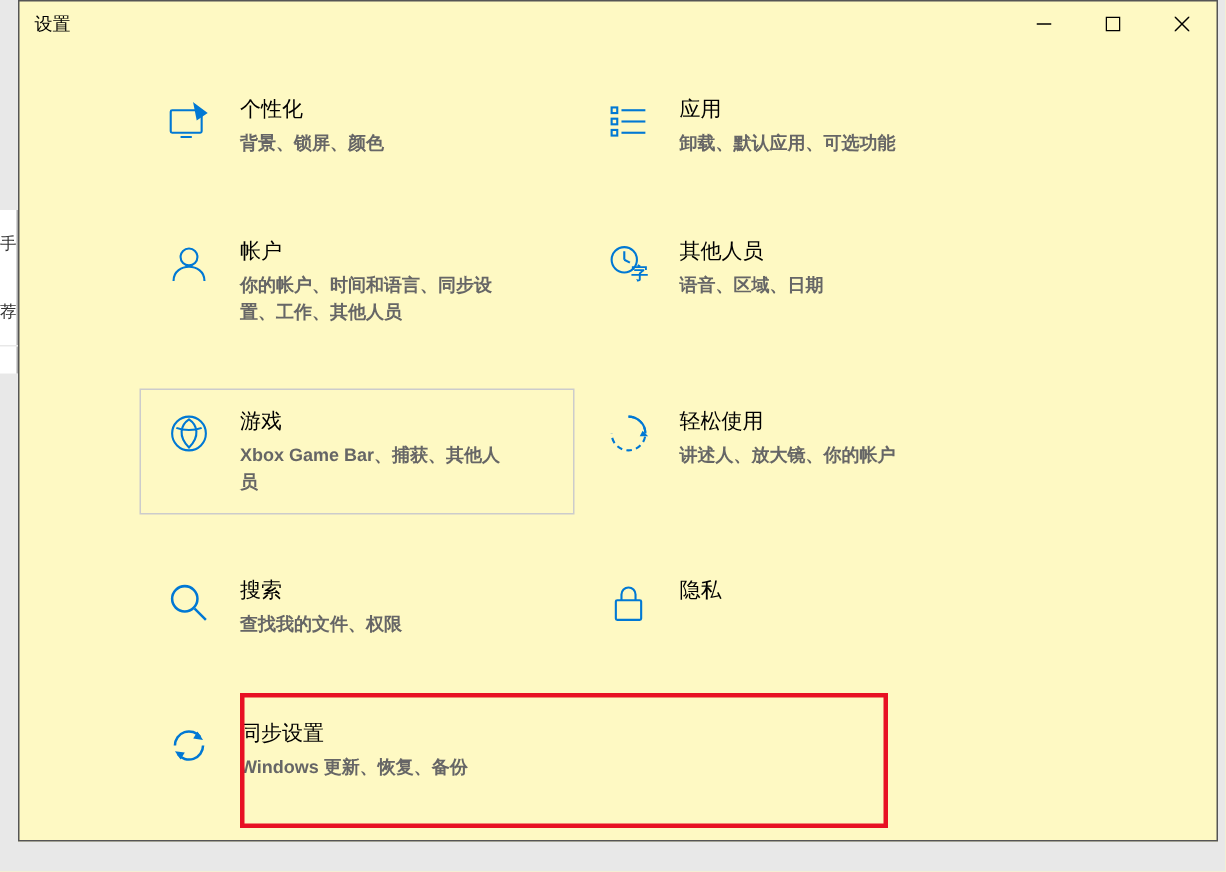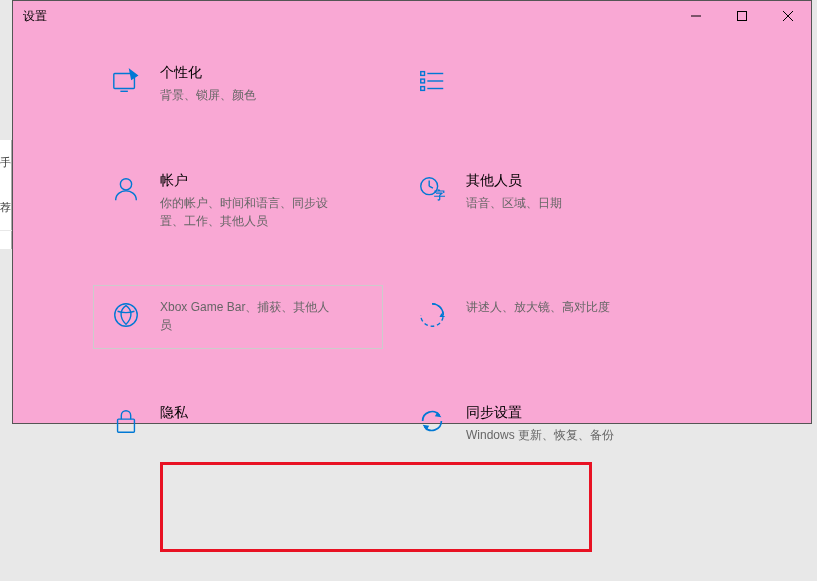--- a/index.html
+++ b/index.html
@@ -1,28 +1,28 @@
 <!DOCTYPE html>
 <html><head>
   <meta charset="utf-8">
   <style>
     * { margin: 0; padding: 0; box-sizing: border-box; }
     body { font-family: "Microsoft YaHei", "Segoe UI", sans-serif; background: #e8e8e8; width: 817px; height: 581px; overflow: hidden; }
-    .window { position: absolute; left: 12px; top: 0; width: 800px; height: 424px; background: #f9a8d4; border: 1px solid #555; }
+    .window { position: absolute; left: 12px; top: 0; width: 800px; height: 561px; background: #fef9c3; border: 1px solid #555; }
     .titlebar { display: flex; align-items: center; height: 30px; }
     .title { padding-left: 10px; font-size: 12px; color: #000; }
     .spacer { flex: 1; }
     .winbtn { width: 46px; height: 30px; display: flex; align-items: center; justify-content: center; font-size: 10px; color: #000; cursor: pointer; }
-    .content { display: flex; flex-wrap: wrap; padding: 20px 80px 0 80px; gap: 16px; }
+    .content { display: flex; flex-wrap: wrap; padding: 20px 80px 0 80px; gap: 3px; }
     .item { width: 290px; display: flex; padding: 12px 14px; margin-bottom: 26px; cursor: pointer; border: 1px solid transparent; position: relative; }
     .item.selected { border: 1px solid #ccc; }
     .item .icon { width: 36px; height: 36px; flex-shrink: 0; display: flex; align-items: flex-start; justify-content: center; margin-right: 16px; margin-top: 2px; }
     .item .icon svg { width: 30px; height: 30px; }
     .item .text .label { font-size: 14px; color: #000; margin-bottom: 4px; }
-    .item .text .desc { font-size: 12px; color: #666; line-height: 1.5; max-width: 180px; }
+    .item .text .desc { font-size: 12px; color: #666; line-height: 1.5; max-width: 180px; font-weight: bold; }
     .highlight { position: absolute; border: 3px solid #e81123; pointer-events: none; }
     .sideedge { position: absolute; left: 0; top: 140px; width: 12px; height: 90px; background: #fff; border-right: 1px solid #aaa; font-size: 11px; color: #333; display: flex; flex-direction: column; align-items: center; justify-content: space-around; }
     .sideedge2 { position: absolute; left: 0; top: 231px; width: 12px; height: 18px; background: #fff; border-right: 1px solid #aaa; }
   </style>
 </head>
 <body>
 
 <div class="sideedge">
   <span>手</span>
   <span>荐</span>
@@ -71,20 +71,24 @@
       <div class="icon">
         <svg viewBox="0 0 32 32" fill="none" stroke="#0078d4" stroke-width="1.5">
           <rect x="4" y="6" width="4" height="4"></rect>
             <line x1="11" y1="8" x2="28" y2="8"></line>
           <rect x="4" y="14" width="4" height="4"></rect>
             <line x1="11" y1="16" x2="28" y2="16"></line>
           <rect x="4" y="22" width="4" height="4"></rect>
             <line x1="11" y1="24" x2="28" y2="24"></line>
         </svg>
       </div>
+      <div class="text">
+        <div class="label">应用</div>
+        <div class="desc">卸载、默认应用、可选功能</div>
+      </div>
     </div>
 
     <div class="item">
       <div class="icon">
         <svg viewBox="0 0 32 32" fill="none" stroke="#0078d4" stroke-width="1.5">
           <circle cx="16" cy="11" r="6"></circle>
           <path d="M5 28 C5 21 11 18 16 18 C21 18 27 21 27 28"></path>
         </svg>
       </div>
       <div class="text">
@@ -110,37 +114,51 @@
 
     <div class="item selected">
       <div class="icon">
         <svg viewBox="0 0 32 32" fill="none" stroke="#0078d4" stroke-width="1.5">
           <circle cx="16" cy="16" r="12"></circle>
           <path d="M16 6 C10 10 8 18 16 26 C24 18 22 10 16 6 Z" fill="none"></path>
           <path d="M7 12 C12 14 20 14 25 12" fill="none"></path>
         </svg>
       </div>
       <div class="text">
+        <div class="label">游戏</div>
         <div class="desc">Xbox Game Bar、捕获、其他人员</div>
       </div>
     </div>
 
     <div class="item">
       <div class="icon">
         <svg viewBox="0 0 32 32" fill="none" stroke="#0078d4" stroke-width="1.5">
           <path d="M16 4 A12 12 0 1 1 4 16" stroke-dasharray="4 3"></path>
           <path d="M16 4 A12 12 0 0 1 28 16"></path>
           <polygon points="26,14 30,18 24,18" fill="#0078d4" stroke="none"></polygon>
         </svg>
       </div>
       <div class="text">
-        <div class="desc">讲述人、放大镜、高对比度</div>
+        <div class="label">轻松使用</div>
+        <div class="desc">讲述人、放大镜、你的帐户</div>
       </div>
     </div>
 
+    <div class="item">
+      <div class="icon">
+        <svg viewBox="0 0 32 32" fill="none" stroke="#0078d4" stroke-width="1.8">
+          <circle cx="13" cy="13" r="9"></circle>
+          <line x1="20" y1="20" x2="28" y2="28"></line>
+        </svg>
+      </div>
+      <div class="text">
+        <div class="label">搜索</div>
+        <div class="desc">查找我的文件、权限</div>
+      </div>
+    </div>
 
     <div class="item">
       <div class="icon">
         <svg viewBox="0 0 32 32" fill="none" stroke="#0078d4" stroke-width="1.5">
           <rect x="7" y="14" width="18" height="14" rx="1"></rect>
           <path d="M11 14 V10 a5 5 0 0 1 10 0 V14"></path>
         </svg>
       </div>
       <div class="text">
         <div class="label">隐私</div>

